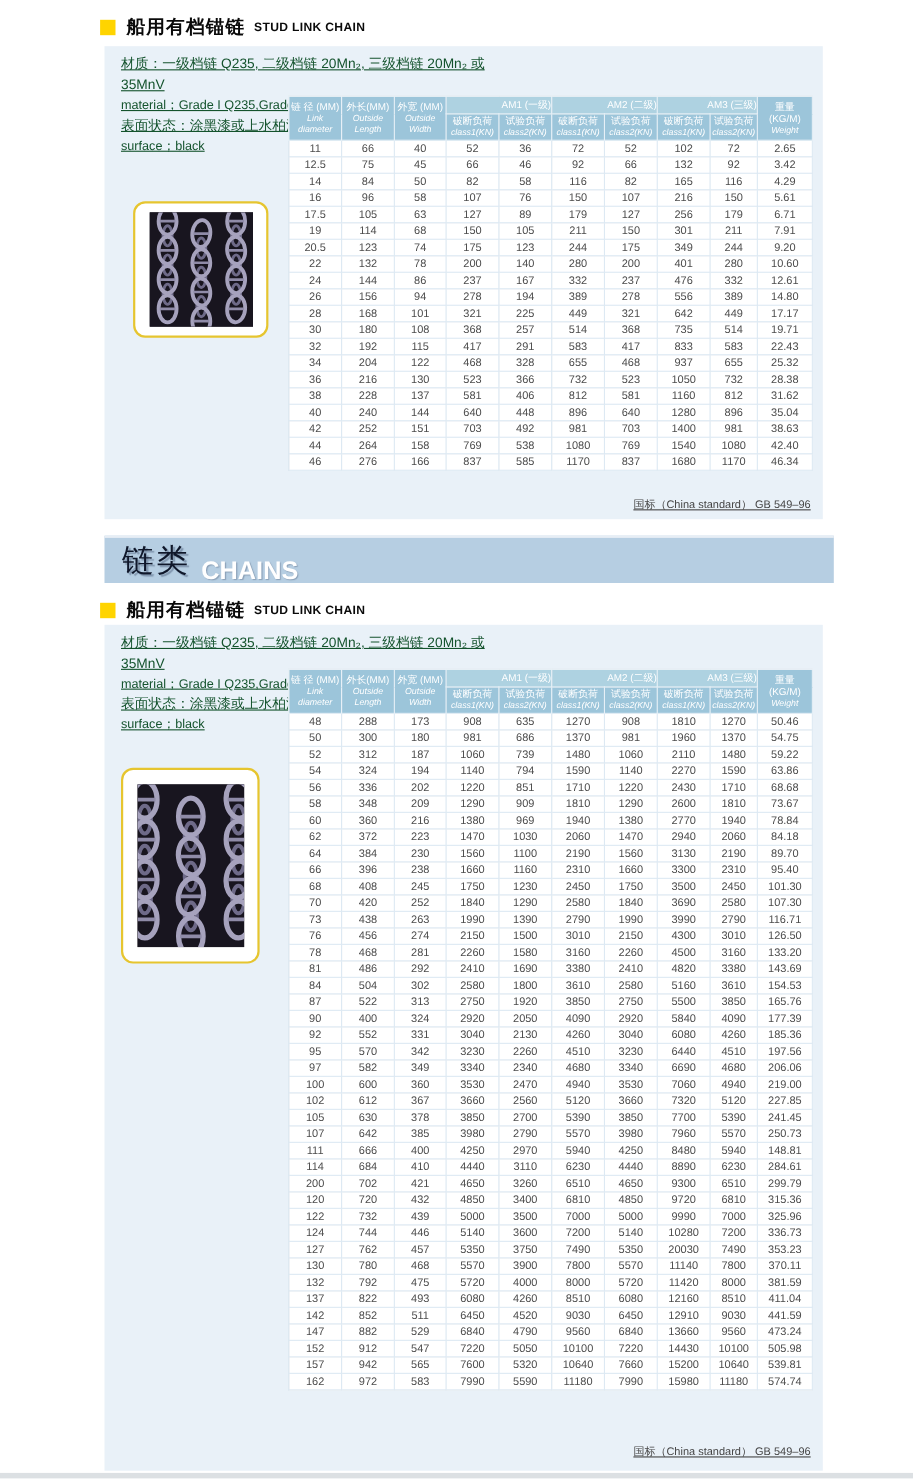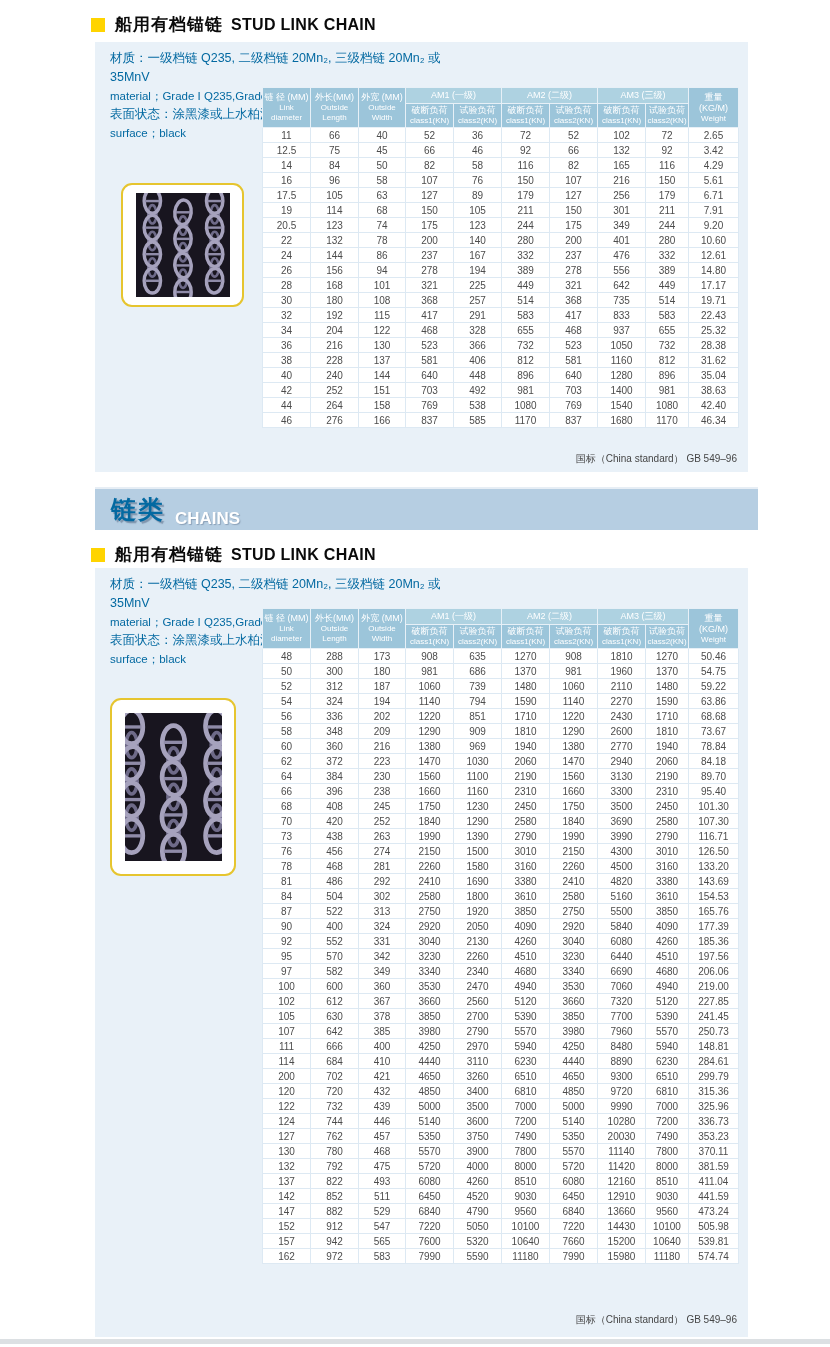--- a/index.html
+++ b/index.html
@@ -6,54 +6,54 @@
   html,body { margin:0; padding:0; }
   body {
     width:830px; height:1347px; position:relative; background:#ffffff;
     font-family:"Liberation Sans","DejaVu Sans",sans-serif;
   }
 
   
   .sec-title { position:absolute; display:flex; align-items:center; }
   .bullet { width:14px; height:14px; background:#ffd400; margin-right:10px; flex:0 0 auto; }
   .t-cn { font-size:17px; font-weight:bold; color:#0a0a0a; letter-spacing:1px; }
-  .t-en { font-size:16px; font-weight:bold; color:#0a0a0a; margin-left:8px; letter-spacing:0.3px; }
+  .t-en { font-size:11px; font-weight:bold; color:#0a0a0a; margin-left:8px; letter-spacing:0.3px; }
 
   
   .panel { position:absolute; background:#e9f1f8; }
 
   
-  .info { position:absolute; color:#0369a1; }
+  .info { position:absolute; color:#14532d;text-decoration:underline; }
   .info .cn { font-size:12.5px; line-height:19px; }
   .info .en { font-size:11.5px; line-height:18px; }
 
   
   .banner { position:absolute; background:#b6cee2; display:flex; align-items:center; padding-left:16px; border-top:2px solid #e7eef5; }
-  .banner-cn { font-size:25px; font-weight:bold; color:#0369a1; letter-spacing:2px;
+  .banner-cn { font-size:29px; font-weight:normal; color:#0f172a; letter-spacing:2px;
                text-shadow:2px 2px 1px rgba(110,130,155,0.75); }
-  .banner-en { font-size:17px; font-weight:bold; color:#ffffff; margin-left:10px; margin-top:18px;
+  .banner-en { font-size:23px; font-weight:bold; color:#ffffff; margin-left:10px; margin-top:18px;
                text-shadow:1px 1px 1px rgba(110,130,155,0.6); }
 
   
   table.chain-table { position:absolute; border-collapse:collapse; table-layout:fixed; background:#e5e5e5; }
   .chain-table th {
     background:#9cc5da; color:#ffffff; font-weight:normal;
     border:1px solid #e7f0f7; padding:1px 0; text-align:center; vertical-align:middle;
   }
-  .chain-table tr.h1 th.group { background:#aed2e1; height:13px; font-size:9px; }
+  .chain-table tr.h1 th.group { background:#aed2e1; height:13px; font-size:9px;text-align:right; }
   .chain-table tr.h2 th { height:21px; }
   .hcn { display:block; font-size:9px; line-height:11px; }
-  .hen { display:block; font-size:8px; line-height:10px; }
+  .hen { display:block; font-size:8px; line-height:10px;font-style:italic; }
   .chain-table td {
     background:#ffffff; border:1px solid #dde9f3; color:#4c4c4c;
     font-size:10px; text-align:center; height:15px; padding:0; white-space:nowrap;
   }
 
   
-  .std-note { position:absolute; font-size:10px; color:#454545; }
+  .std-note { position:absolute; font-size:10px; color:#454545;text-decoration:underline; }
 
   
   .photo-card { position:absolute; background:#ffffff; border:2px solid #e6c52f; border-radius:11px;
                 display:flex; align-items:center; justify-content:center; }
   .photo-frame { overflow:hidden; background:#18151f; }
   .photo-frame svg { display:block; width:100%; height:100%; }
 
   .bottom-rule { position:absolute; left:0; top:1339px; width:830px; height:5px; background:#dce0e3; }
 </style>
 </head>

